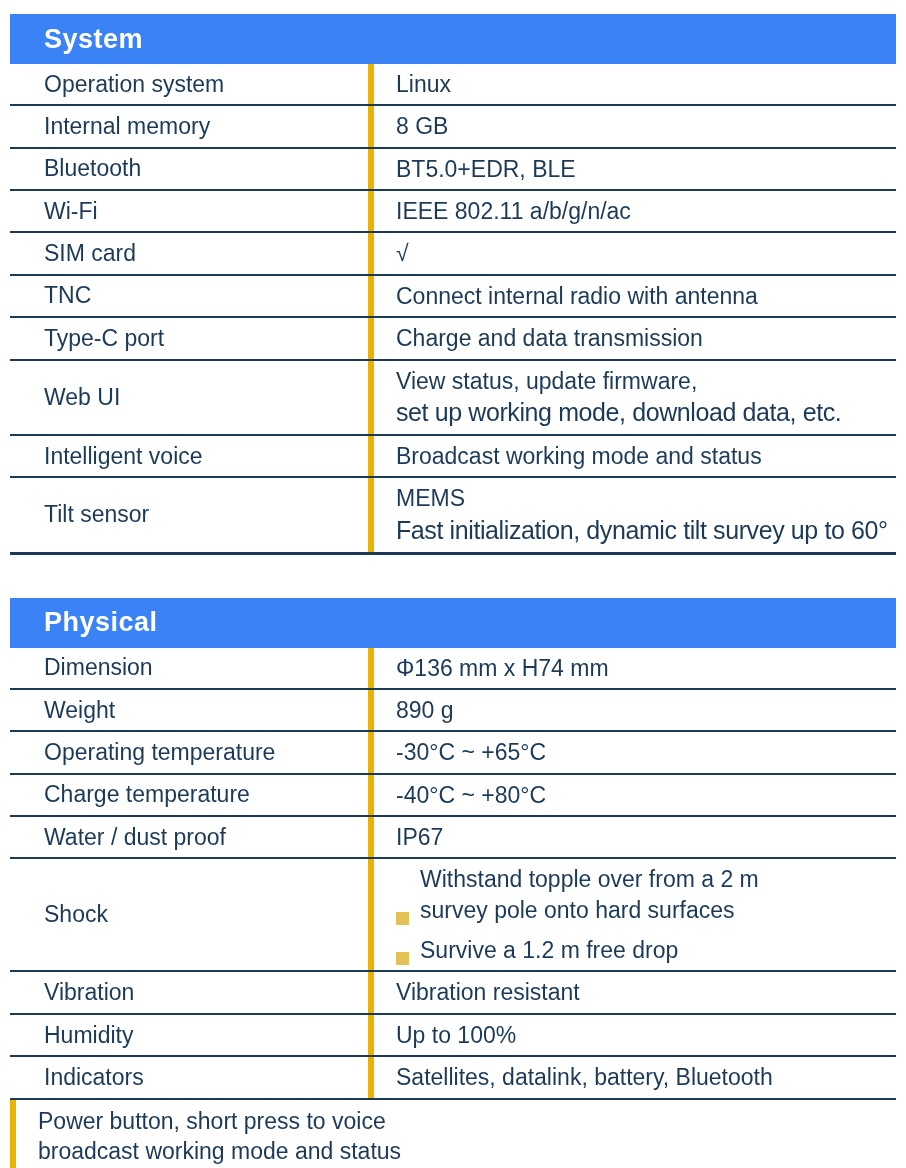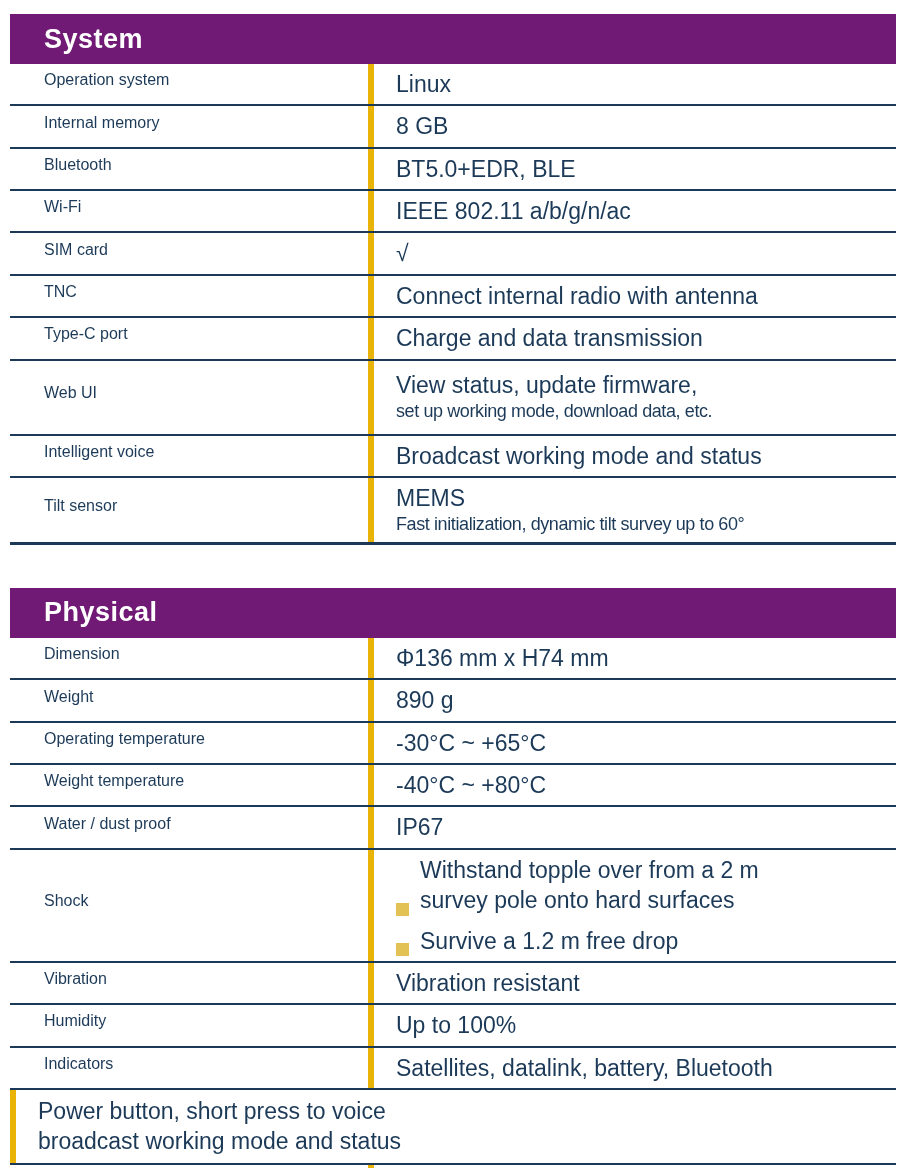--- a/index.html
+++ b/index.html
@@ -11,21 +11,21 @@
   .page {
     width: 906px;
     height: 1168px;
     padding: 14px 10px 0 10px;
     background: #ffffff;
     color: #1c3a58;
   }
   .section { width: 886px; }
   .section + .section { margin-top: 43px; }
   .section-header {
-    background: #701a75;
+    background: #3b82f6;
     height: 50px;
     display: flex;
     align-items: center;
     padding-left: 34px;
     color: #ffffff;
     font-size: 27px;
     font-weight: bold;
     letter-spacing: 0.5px;
   }
   .spec-table { width: 100%; }
@@ -39,35 +39,35 @@
   .spec-row.h2  { min-height: 75px; }
   .spec-row.h3  { min-height: 100px; }
   .spec-row.tilt { min-height: 66px; }
   .spec-row.cert { min-height: 44px; }
   .spec-row.last { border-bottom-width: 3px; }
   .cell-label {
     width: 358px;
     flex: none;
     display: flex;
     align-items: center;
-    padding: 4px 10px 12px 34px;
-    font-size: 16px;
+    padding: 4px 10px 4px 34px;
+    font-size: 23px;
   }
   .cell-value {
     flex: 1;
     border-left: 6px solid #eab308;
     display: flex;
     flex-direction: column;
     justify-content: center;
     padding: 5px 6px 5px 22px;
     font-size: 23px;
     line-height: 1.32;
   }
   .condensed {
-    font-size: 18px;
+    font-size: 25px;
     letter-spacing: -0.4px;
   }
   .bullet-item {
     display: flex;
     align-items: flex-end;
     gap: 11px;
   }
   .bullet-item + .bullet-item { margin-top: 10px; }
   .bullet-square {
     flex: none;
@@ -185,21 +185,21 @@
       </div>
 
       <div class="spec-row h40">
         <div class="cell-label">Operating temperature</div>
         <div class="cell-value">
           <span>-30°C ~ +65°C</span>
         </div>
       </div>
 
       <div class="spec-row h40">
-        <div class="cell-label">Weight temperature</div>
+        <div class="cell-label">Charge temperature</div>
         <div class="cell-value">
           <span>-40°C ~ +80°C</span>
         </div>
       </div>
 
       <div class="spec-row h40">
         <div class="cell-label">Water / dust proof</div>
         <div class="cell-value">
           <span>IP67</span>
         </div>

